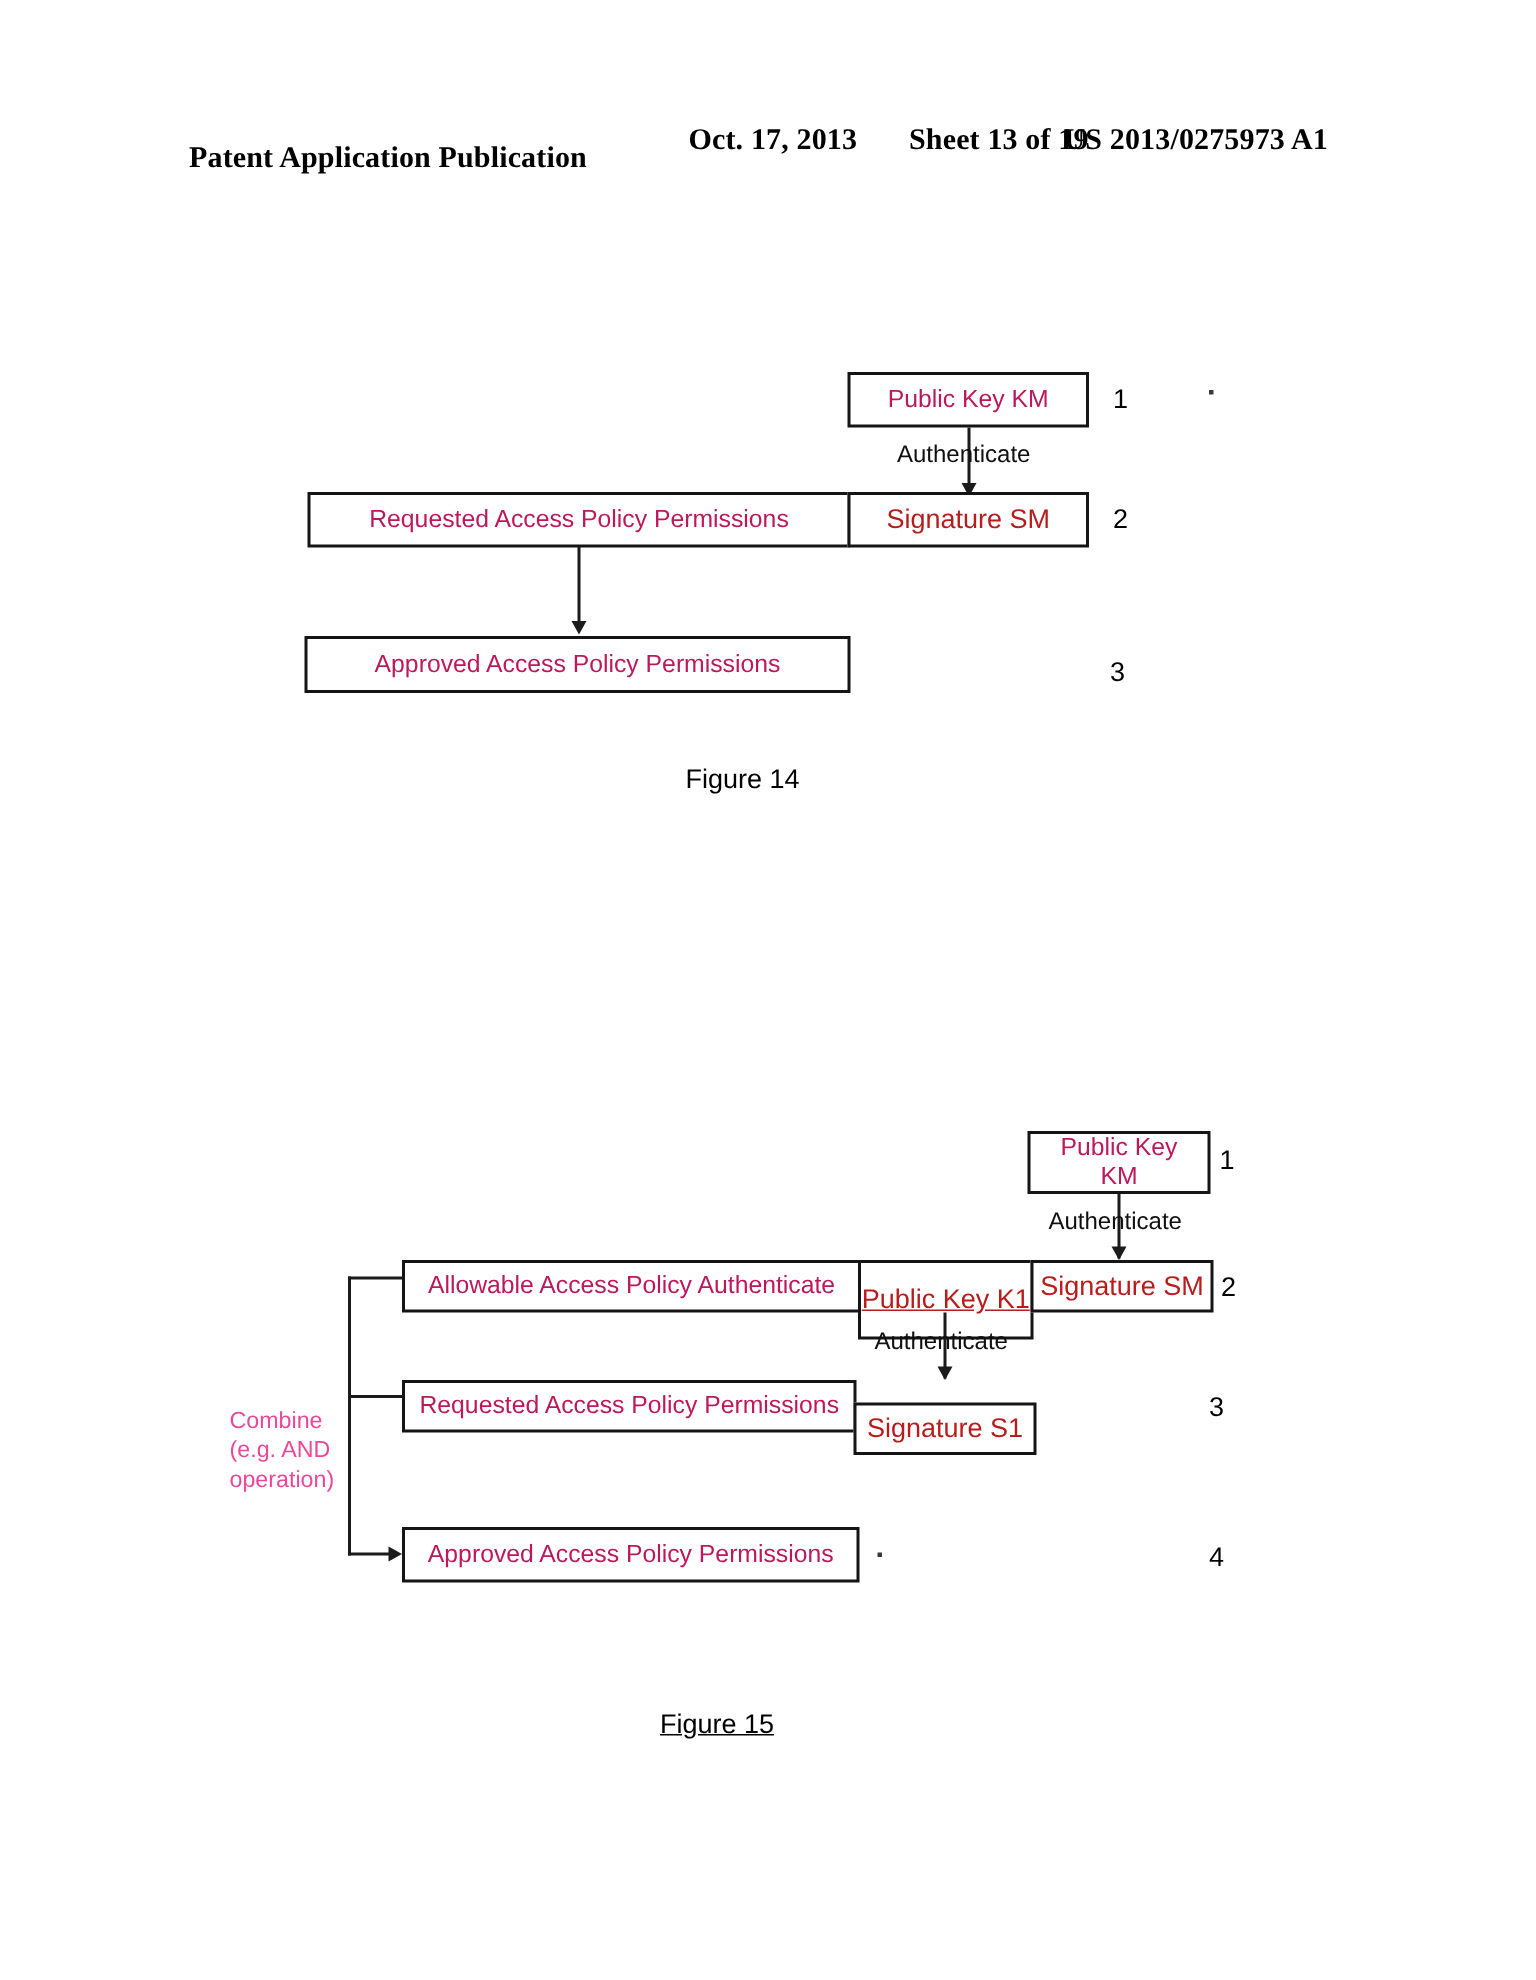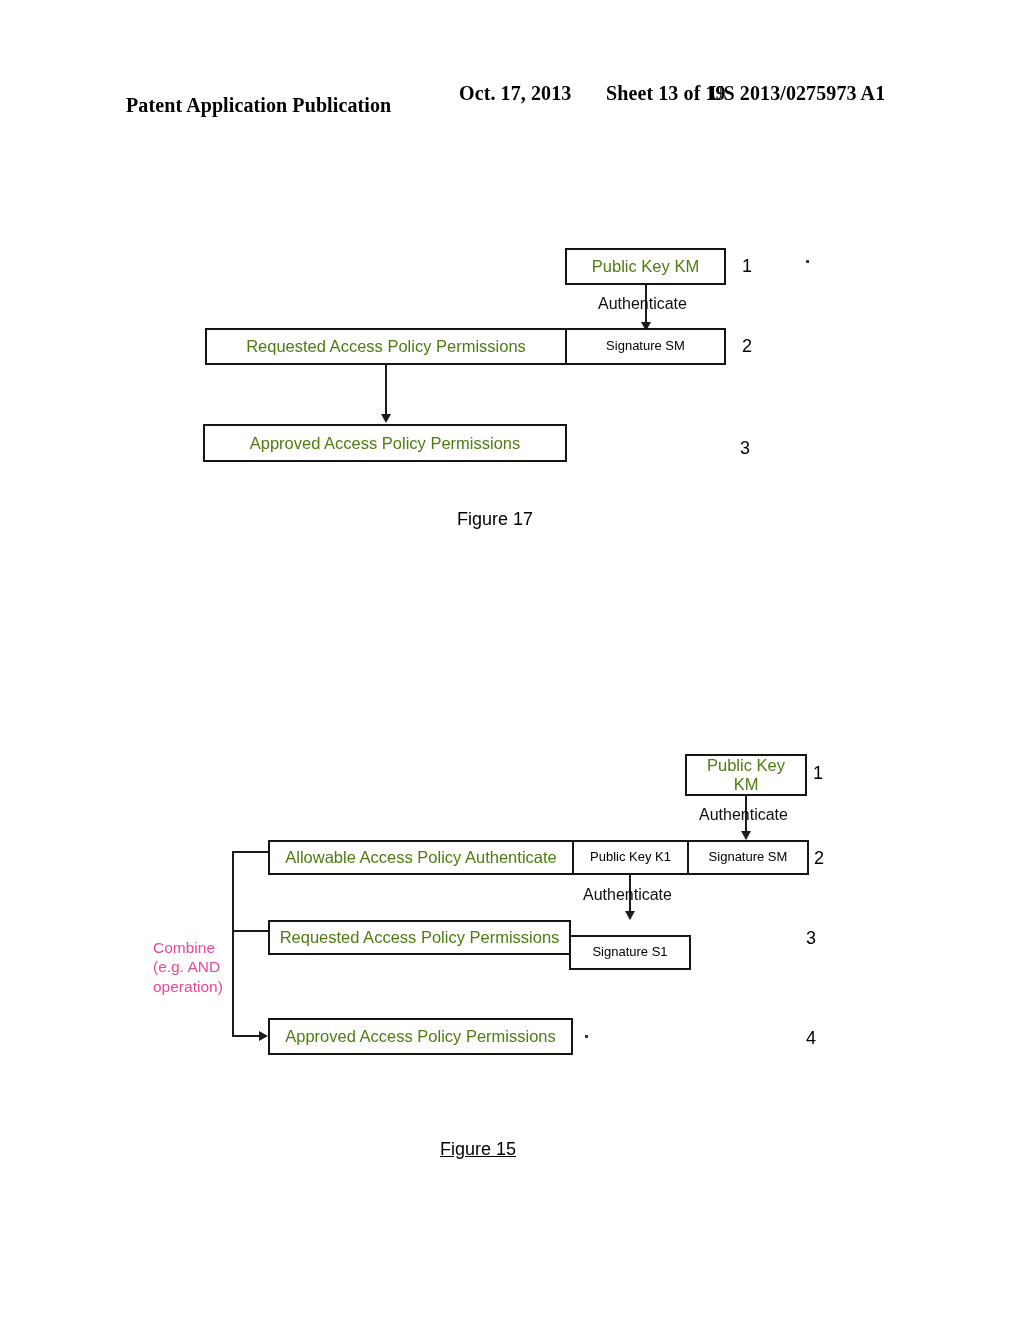--- a/index.html
+++ b/index.html
@@ -42,37 +42,37 @@
     box-sizing: border-box;
     border: 2px solid #151515;
     background: #ffffff;
     display: flex;
     align-items: center;
     justify-content: center;
     text-align: center;
     font-family: "Liberation Sans", sans-serif;
     font-size: 16.5px;
     line-height: 1.12;
-    color: #4d7c0f;
+    color: #be185d;
   }
   .box.twoline { line-height: 1.15; }
 
   
   .cell {
     position: absolute;
     box-sizing: border-box;
     border: 2px solid #151515;
     background: #ffffff;
     display: flex;
     align-items: center;
     justify-content: center;
     text-align: center;
-    font-size: 13px;
+    font-size: 18px;
     line-height: 1.12;
-    color: #000000;
+    color: #b91c1c;
   }
 
   .vline {
     position: absolute;
     width: 2px;
     background: #1b1b1b;
   }
   .hline {
     position: absolute;
     height: 2px;
@@ -159,39 +159,39 @@
   <div class="ref-num" style="left:742px; top:336px;">2</div>
 
   <div class="vline" style="left:385px; top:364px; height:56px;"></div>
   <div class="arrow-down" style="left:381px; top:414px;"></div>
 
   <div class="box" style="left:203px; top:424px; width:364px; height:38px;">
     <span>Approved Access Policy Permissions</span>
   </div>
   <div class="ref-num" style="left:740px; top:438px;">3</div>
 
-  <div class="fig-caption" style="left:457px; top:509px;">Figure 17</div>
+  <div class="fig-caption" style="left:457px; top:509px;">Figure 14</div>
 </div>
 
 <div class="fig">
 
   <div class="box twoline" style="left:685px; top:754px; width:122px; height:42px; flex-direction:column;">
     <span>Public Key</span>
     <span>KM</span>
   </div>
   <div class="ref-num" style="left:813px; top:763px;">1</div>
 
   <div class="vline" style="left:745px; top:796px; height:43px;"></div>
   <div class="arrow-down" style="left:741px; top:831px;"></div>
   <div class="edge-label" style="left:699px; top:806px;">Authenticate</div>
 
   <div class="box" style="left:268px; top:840px; width:306px; height:35px;">
     <span>Allowable Access Policy Authenticate</span>
   </div>
-  <div class="cell" style="left:572px; top:840px; width:117px; height:35px;">
+  <div class="cell" style="left:572px; top:840px; width:117px; height:53px;text-decoration:underline;">
     <span>Public Key K1</span>
   </div>
   <div class="cell" style="left:687px; top:840px; width:122px; height:35px;">
     <span>Signature SM</span>
   </div>
   <div class="ref-num" style="left:814px; top:848px;">2</div>
 
   <div class="vline" style="left:629px; top:875px; height:44px;"></div>
   <div class="arrow-down" style="left:625px; top:911px;"></div>
   <div class="edge-label" style="left:583px; top:886px;">Authenticate</div>

